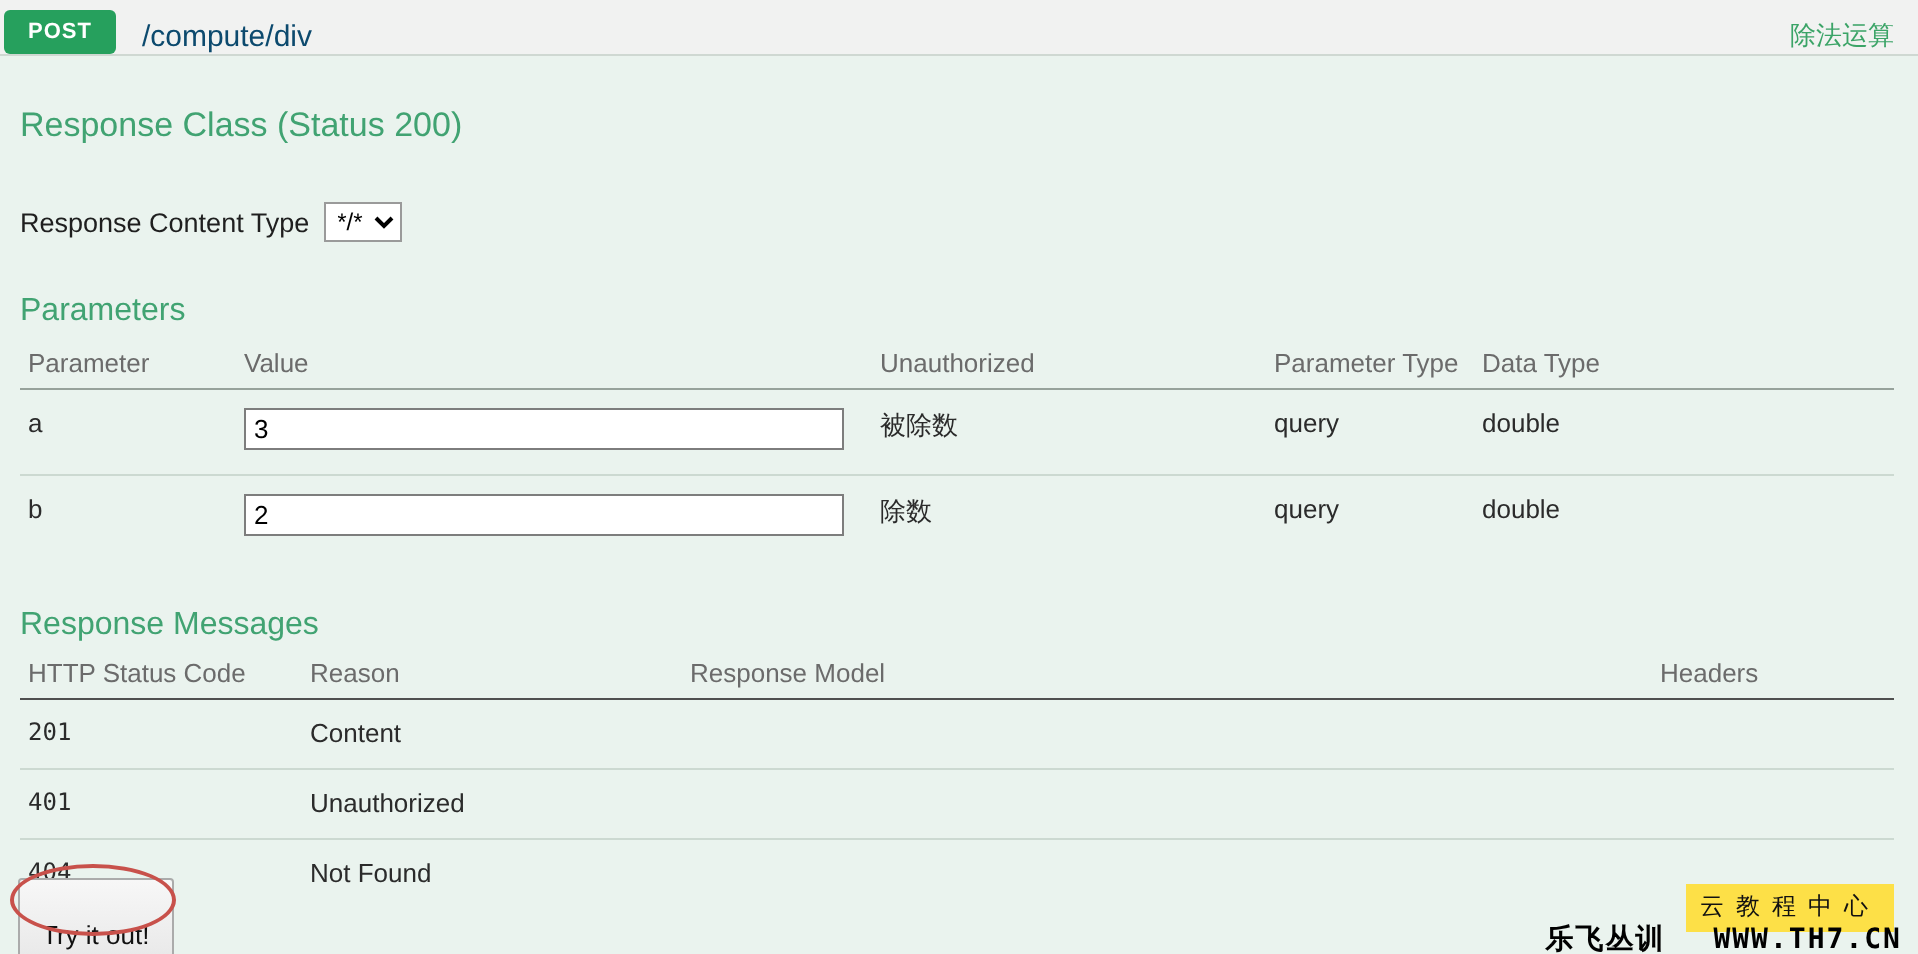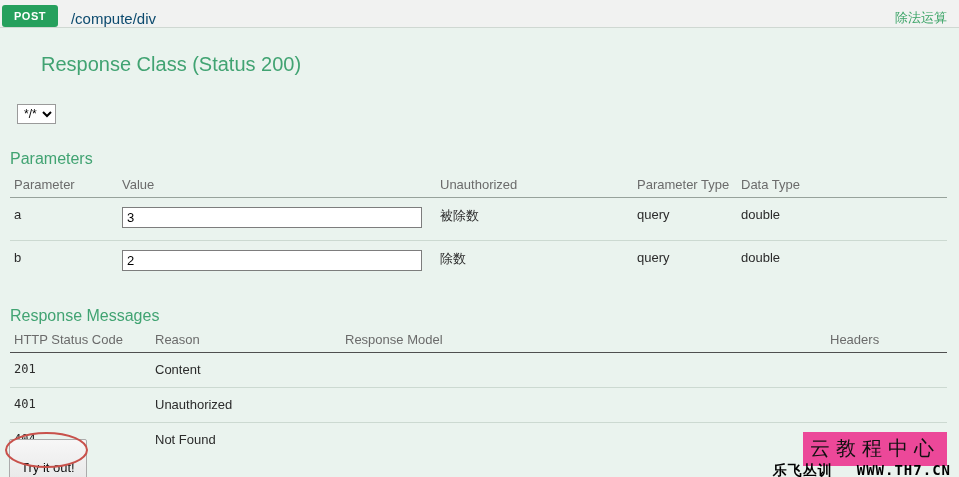--- a/index.html
+++ b/index.html
@@ -16,21 +16,21 @@
   }
   .method-badge {
     background:#26a05d; color:#fff; font-weight:bold; font-size:11px;
     padding:5px 12px; border-radius:3px; letter-spacing:.5px; cursor:pointer;
   }
   .op-path { margin-left:13px; font-size:15px; color:#0c4a6e; cursor:pointer; }
   .op-summary { margin-left:auto; color:#3ba467; font-size:13px; text-decoration:none; cursor:pointer; }
   
   .content { padding:0 12px 0 10px; }
   h2.section { color:#41a372; font-weight:normal; }
-  .h-response-class { font-size:20px; margin-top:25px;margin-left:31px; }
+  .h-response-class { font-size:17px; margin-top:25px; }
   .h-parameters, .h-response-messages { font-size:16px; }
   .content-type-row { margin-top:28px; display:flex; align-items:center; }
   .content-type-row label { font-size:13.5px; color:#1f1f1f; }
   .content-type-row select {
     margin-left:7px; font-size:12px; font-family:"Liberation Sans",sans-serif;
     border:1px solid #9a9a9a; background:#fff; padding:1px 2px; height:20px;
   }
   .h-parameters { margin-top:26px; }
   table { border-collapse:collapse; width:100%; table-layout:fixed; }
   th { text-align:left; font-weight:normal; color:#6b6b6b; font-size:13px; padding:7px 4px 5px 4px; }
@@ -67,22 +67,22 @@
     background:linear-gradient(#f7f7f7,#e3e3e3); border:1px solid #ababab;
     border-radius:2px; font-family:"Liberation Sans",sans-serif;
     font-size:13px; color:#111; padding:20px 11px; cursor:pointer;
   }
   .annotation-ellipse {
     position:absolute; left:5px; top:4px; width:83px; height:36px;
     border:2px solid #c8514b; border-radius:50%; pointer-events:none;
   }
   
   .wm-badge {
-    position:absolute; right:12px; bottom:11px; background:#ec4899;
-    padding:3px 7px 4px 7px; font-size:20px; color:#111; letter-spacing:6px;
+    position:absolute; right:12px; bottom:11px; background:#fde047;
+    padding:3px 7px 4px 7px; font-size:12px; color:#111; letter-spacing:6px;
     white-space:nowrap;
   }
   .wm-strip {
     position:absolute; right:8px; bottom:0; height:13px; display:flex; gap:24px;
     font-family:"DejaVu Sans Mono", monospace; font-weight:bold; font-size:14px;
     color:#000; line-height:13px; letter-spacing:1px;
   }
 </style>
 </head>
 <body>
@@ -93,20 +93,21 @@
     <span class="method-badge">POST</span>
     <span class="op-path">/compute/div</span>
     <a class="op-summary">除法运算</a>
   </div>
 
   <div class="content">
 
     <h2 class="section h-response-class">Response Class (Status 200)</h2>
 
     <div class="content-type-row">
+      <label>Response Content Type</label>
       <select>
         <option>*/*</option>
       </select>
     </div>
 
     <h2 class="section h-parameters">Parameters</h2>
 
     <table class="params-table">
       <colgroup>
           <col class="c-param">

